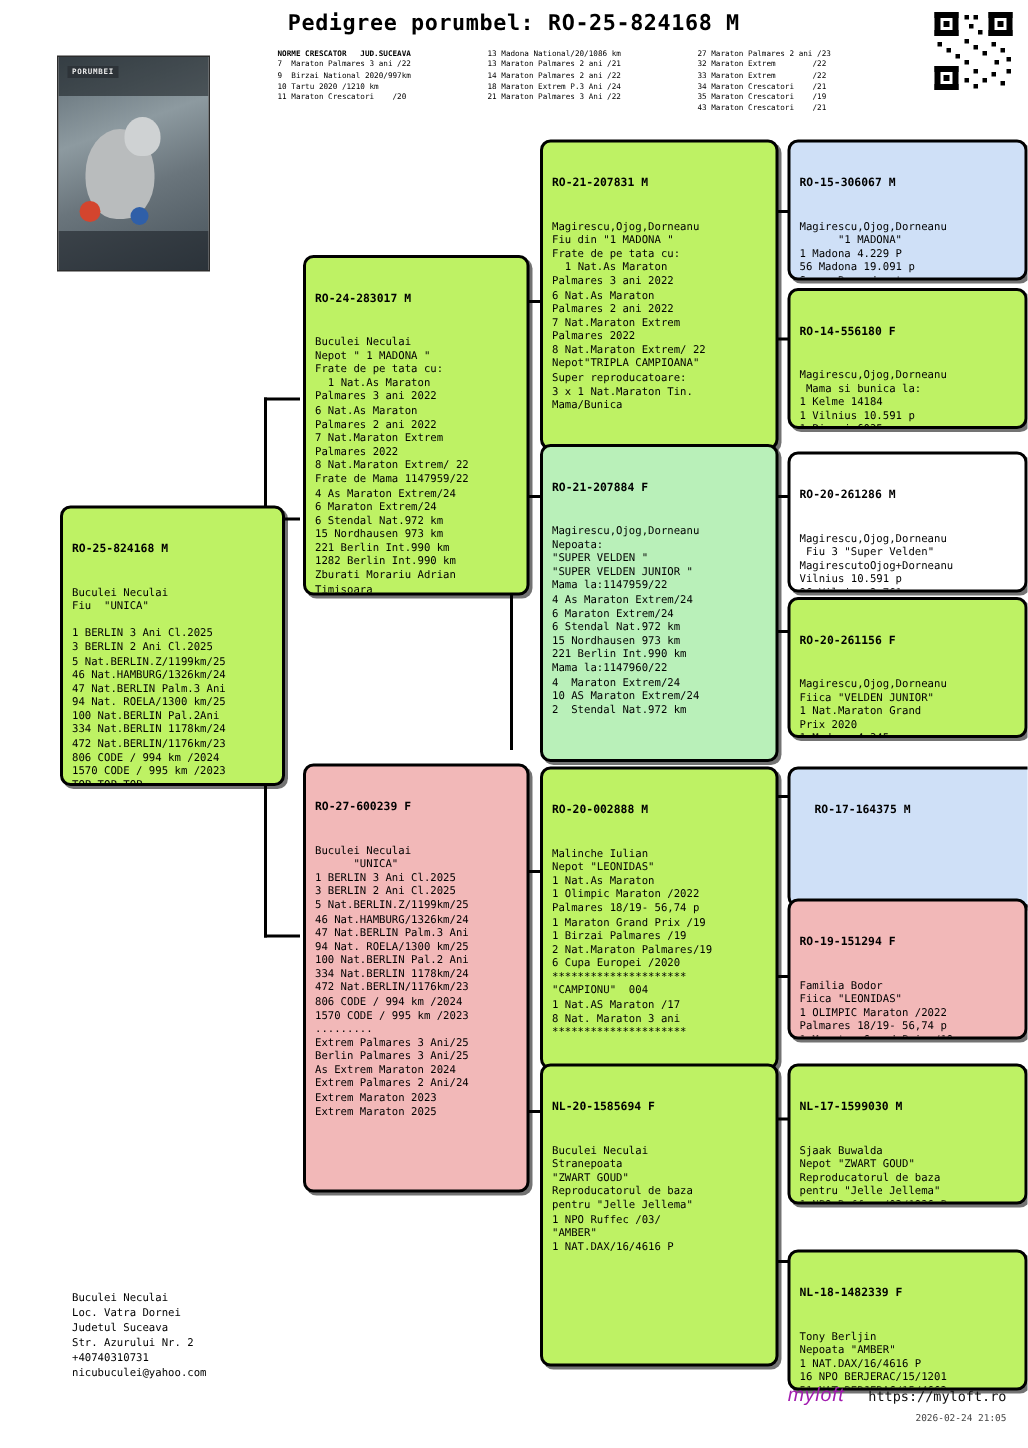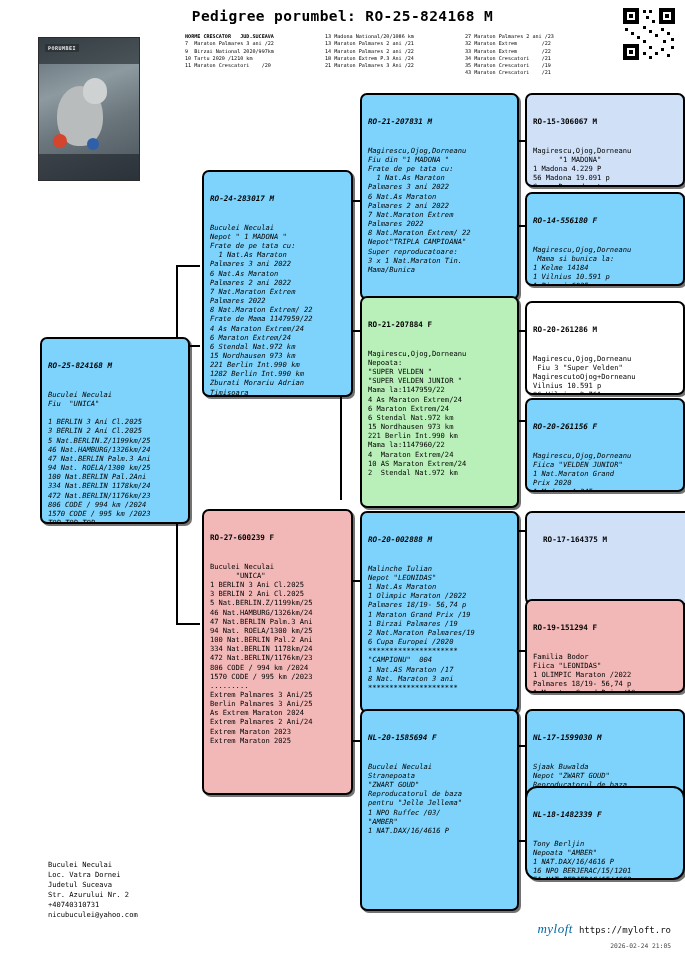--- a/index.html
+++ b/index.html
@@ -48,40 +48,40 @@
     position:absolute;border:2px solid #000;border-radius:7px;
     box-shadow:2px 2px 0 rgba(0,0,0,.55);
     padding:4px 5px 4px 6px;
     font-size:7.1px;line-height:9.15px;
     white-space:pre-wrap;overflow:hidden;color:#000;
   }
   .box .id{font-weight:bold;font-size:7.6px;display:block;margin-bottom:1px;}
   .box .body{display:block;}
 
   .blue{background:#cfe0f7;}
-  .pink{background:#7dd3fc;font-style:italic;}
+  .pink{background:#bef264;}
   .green{background:#b9f0b9;}
   .rose{background:#f2b8b8;}
   .white{background:#ffffff;}
 
   
   .ln{position:absolute;background:#000;}
 
   
   .addr{
     position:absolute;left:48px;top:860px;width:220px;
     font-size:7.1px;line-height:10px;color:#000;white-space:pre-line;
   }
   .brand{
     position:absolute;right:14px;bottom:28px;text-align:right;
     font-size:9px;color:#333;
   }
   .brand .sig{
-    font-family:Liberation Serif, serif;font-style:italic;font-size:13px;color:#0369a1;
-    margin-right:6px;letter-spacing:.5px;
+    font-family:Liberation Sans, sans-serif;font-style:italic;font-size:13px;color:#a21caf;
+    margin-right:16px;letter-spacing:.5px;
   }
   .brand .url{font-family:"DejaVu Sans Mono", monospace;font-size:9px;color:#111;}
   .stamp{
     position:absolute;right:14px;bottom:16px;text-align:right;
     font-size:6.3px;color:#444;font-family:"DejaVu Sans Mono", monospace;
   }
 </style>
 </head>
 <body>
 
@@ -357,21 +357,21 @@
   <div class="box pink" style="left:525px;top:709px;width:145px;height:82px;">
     <span class="id">NL-17-1599030 M</span>
     <span class="body">Sjaak Buwalda
 Nepot "ZWART GOUD"
 Reproducatorul de baza
 pentru "Jelle Jellema"
 1 NPO Ruffec /03/1936 P
 1 NPO P.S.Gent /04/5134</span>
   </div>
 
-  <div class="box pink" style="left:525px;top:786px;width:145px;height:82px;border-radius:12px;">
+  <div class="box pink" style="left:525px;top:833px;width:145px;height:82px;">
     <span class="id">NL-18-1482339 F</span>
     <span class="body">Tony Berljin
 Nepoata "AMBER"
 1 NAT.DAX/16/4616 P
 16 NPO BERJERAC/15/1201
 51 NAT.BERJERAC/15/4662
 4 NAT.BORDEAUX/16</span>
   </div>
 
   <div class="addr">Buculei Neculai

